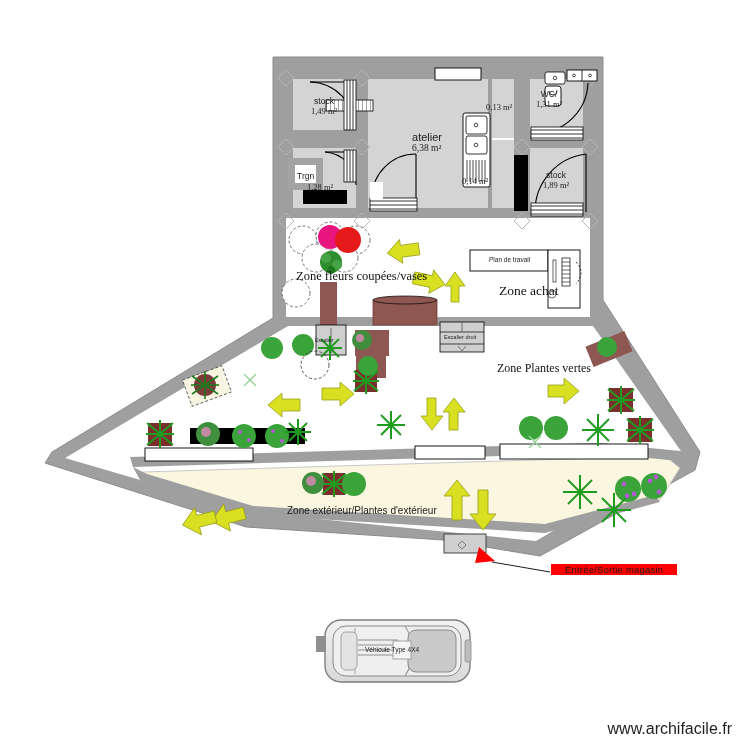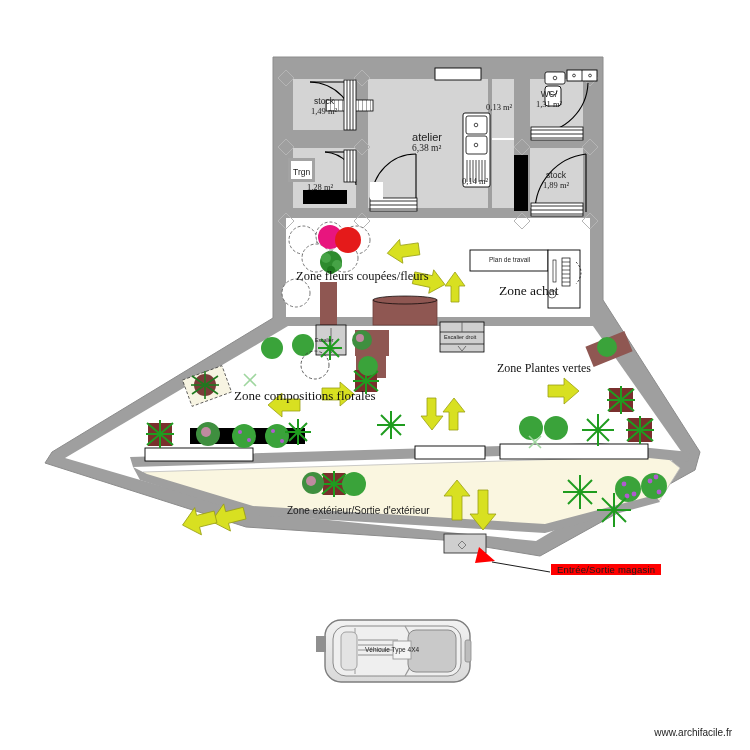--- a/index.html
+++ b/index.html
@@ -9,23 +9,23 @@
   svg#plan{position:absolute;left:0;top:0;width:750px;height:750px;}
   .lbl{position:absolute;font-family:"Liberation Sans",sans-serif;
        color:#1a1a1a;white-space:nowrap;pointer-events:none;}
   .zone-name{font-family:"Liberation Serif",serif;font-size:12.5px;color:#111;}
   .room-name{font-family:"Liberation Sans",sans-serif;font-size:8.5px;color:#222;text-align:center;}
   .room-area{font-family:Liberation Serif, serif;font-size:8.5px;color:#222;text-align:left;}
   .tiny{font-size:6.5px;font-family:"Liberation Sans",sans-serif;color:#222;}
   .micro{font-size:5.2px;font-family:"Liberation Sans",sans-serif;color:#222;}
   .entree{position:absolute;background:#ff0000;color:#1a1a1a;
           font-family:"Liberation Sans",sans-serif;font-size:9.5px;
-          padding:0 6px;letter-spacing:.2px;}
+          padding:0 14px;letter-spacing:.2px;}
   .footer{position:absolute;right:18px;bottom:12px;
-          font-family:"Liberation Sans",sans-serif;font-size:10px;color:#222;margin-left:27px;}
+          font-family:"Liberation Sans",sans-serif;font-size:16px;color:#222;margin-left:27px;}
   .ctr{transform:translateX(-50%);text-align:center;}
 </style>
 </head>
 <body>
 
 <div id="stage">
 
   <svg id="plan" viewBox="0 0 750 750">
     <defs>
 
@@ -429,21 +429,21 @@
       <rect x="316" y="636" width="10" height="16" fill="#8f8f8f"></rect>
       <rect x="465" y="640" width="6" height="22" rx="2" fill="#bdbdbd" stroke="#8a8a8a" stroke-width="0.8"></rect>
     </g>
   </svg>
 
   <div class="lbl ctr" style="left:324px;top:96px;">
     <div class="room-name">stock</div>
     <div class="room-area">1,49 m²</div>
   </div>
 
-  <div class="lbl" style="left:288px;top:158px;background:#fff;border:3px solid #a3a3a3;padding:0 2px;">
+  <div class="lbl" style="left:288px;top:158px;background:#fff;border:7px solid #a3a3a3;padding:0 2px;">
     <span class="room-name">Trgn</span>
   </div>
   <div class="lbl ctr" style="left:320px;top:176px;">
     <span class="room-area">1,28 m²</span>
   </div>
 
   <div class="lbl ctr" style="left:427px;top:131px;">
     <div class="room-name" style="font-size:11px;">atelier</div>
     <div class="room-area" style="font-size:9.5px;">6,38 m²</div>
   </div>
@@ -459,25 +459,24 @@
   <div class="lbl ctr" style="left:549px;top:89px;">
     <div class="room-name">WC/</div>
     <div class="room-area">1,31 m²</div>
   </div>
 
   <div class="lbl ctr" style="left:556px;top:170px;">
     <div class="room-name">stock</div>
     <div class="room-area">1,89 m²</div>
   </div>
 
-  <div class="lbl zone-name" style="left:296px;top:269px;">Zone fleurs coupées/fleurs</div>
+  <div class="lbl zone-name" style="left:296px;top:269px;">Zone fleurs coupées/vases</div>
   <div class="lbl zone-name" style="left:483px;top:283px;font-size:13.5px;margin-left:16px;">Zone achat</div>
-  <div class="lbl zone-name" style="left:234px;top:388px;font-size:13px;">Zone compositions florales</div>
   <div class="lbl zone-name" style="left:497px;top:361px;font-size:12px;text-align:right;">Zone Plantes vertes</div>
-  <div class="lbl" style="left:287px;top:505px;font-family:'Liberation Sans',sans-serif;font-size:10px;">Zone extérieur/Sortie d'extérieur</div>
+  <div class="lbl" style="left:287px;top:505px;font-family:'Liberation Sans',sans-serif;font-size:10px;">Zone extérieur/Plantes d'extérieur</div>
 
   <div class="lbl tiny" style="left:489px;top:256px;">Plan de travail</div>
   <div class="lbl micro" style="left:315px;top:337px;">Escalier</div>
   <div class="lbl micro" style="left:444px;top:334px;font-size:5.6px;">Escalier droit</div>
   <div class="lbl micro" style="left:365px;top:646px;font-size:6.5px;">Véhicule Type 4X4</div>
 
   <div class="entree" style="left:551px;top:564px;">Entrée/Sortie magasin</div>
 
   <div class="footer">www.archifacile.fr</div>
 

